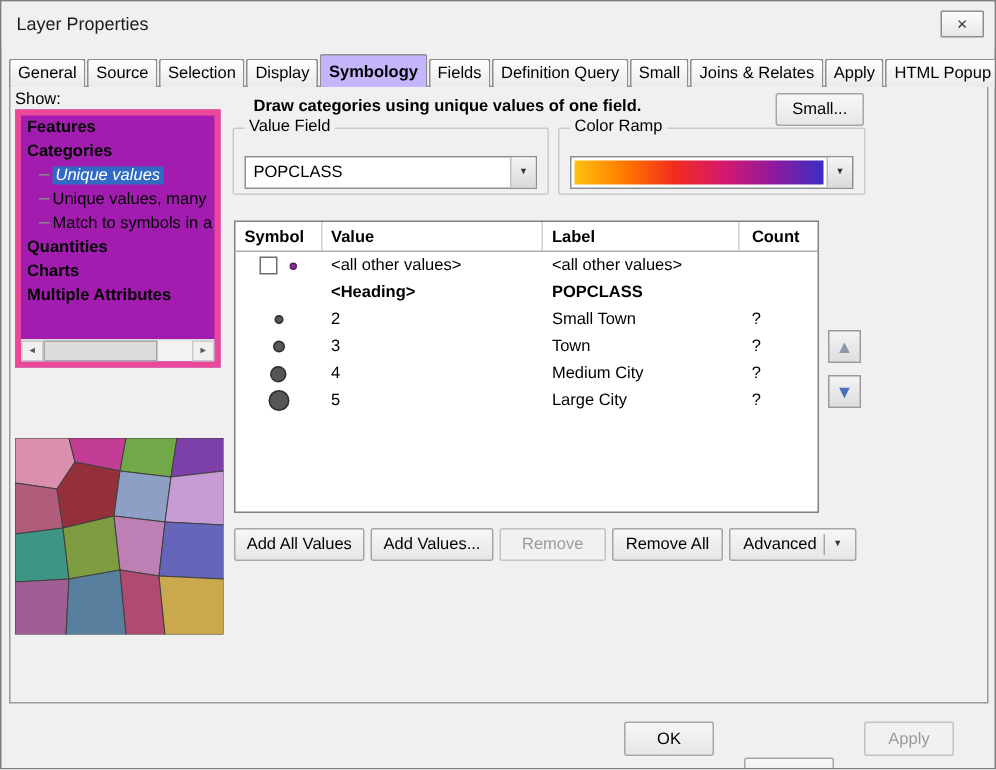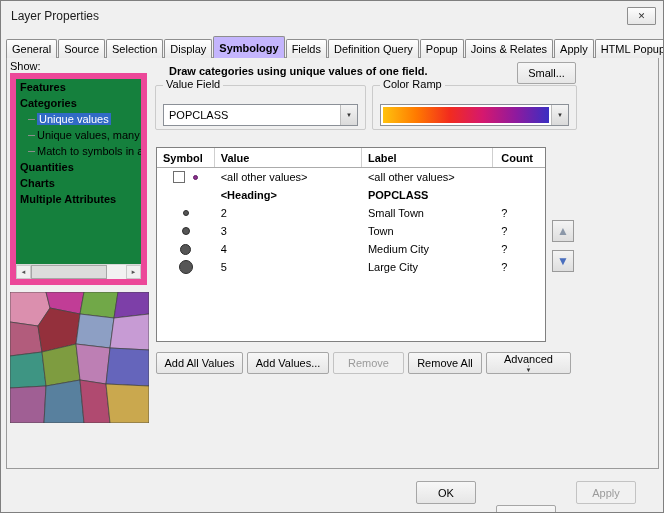--- a/index.html
+++ b/index.html
@@ -25,28 +25,28 @@
          border-radius:2px 2px 0 0; background:linear-gradient(#ffffff,#eaeaea);
          margin-right:1px; }
   .tab.active { height:22px; margin-top:-3px; padding-top:5px; background:#c4b5fd;
                 position:relative; z-index:5; font-weight:bold; }
 
   .page { position:absolute; left:5px; top:56px; width:653px; height:412px;
           border:1px solid #9a9a9a; background:#f0f0f0; z-index:1; }
 
   
   .show-label { position:absolute; left:9px; top:59px; z-index:2; }
-  .listbox { position:absolute; left:9px; top:72px; width:137px; height:212px;
-             background:#15803d; border:6px solid #ec4899; z-index:2; overflow:hidden; }
+  .listbox { position:absolute; left:9px; top:72px; width:137px; height:172px;
+             background:#a21caf; border:4px solid #ec4899; z-index:2; overflow:hidden; }
   .tree-item { line-height:16px; padding-left:4px; white-space:nowrap; cursor:default; }
   .tree-item.bold { font-weight:bold; }
   .tree-item.sub { padding-left:12px; }
   .tree-item.sub::before { content:""; display:inline-block; width:7px; height:0;
                            border-top:1px solid #8c8c8c; margin-right:2px; vertical-align:3px; }
-  .tree-item.selected .tree-text { background:#316ac5; color:#fff; padding:0 2px; }
+  .tree-item.selected .tree-text { background:#316ac5; color:#fff; padding:0 2px;font-style:italic; }
 
   .hscroll { position:absolute; left:0; right:0; bottom:0; height:15px; background:#f2f2f2;
              border-top:1px solid #d9d9d9; }
   .hs-arrow { position:absolute; top:0; width:15px; height:14px; background:#f0f0f0;
               border:1px solid #c9c9c9; display:flex; align-items:center; justify-content:center;
               font-size:6px; color:#555; }
   .hs-left { left:0; } .hs-right { right:0; }
   .hs-thumb { position:absolute; left:15px; top:0; width:76px; height:14px;
               background:#dcdcdc; border:1px solid #a6a6a6; }
 
@@ -120,21 +120,21 @@
   </div>
 
   <div class="tabbar">
     <div class="tab">General</div>
     <div class="tab">Source</div>
     <div class="tab">Selection</div>
     <div class="tab">Display</div>
     <div class="tab active">Symbology</div>
     <div class="tab">Fields</div>
     <div class="tab">Definition Query</div>
-    <div class="tab">Popup</div>
+    <div class="tab">Small</div>
     <div class="tab">Joins &amp; Relates</div>
     <div class="tab">Apply</div>
     <div class="tab">HTML Popup</div>
   </div>
 
   <div class="page"></div>
 
   <div class="show-label">Show:</div>
   <div class="listbox">
     <div class="tree-item bold"><span class="tree-text">Features</span></div>
@@ -266,21 +266,21 @@
     <span class="arrow-up">▲</span>
   </div>
   <div class="updown" style="left:551px; top:249px;">
     <span class="arrow-down">▼</span>
   </div>
 
   <div class="btn" style="left:155px; top:351px; width:87px; height:22px;">Add All Values</div>
   <div class="btn" style="left:246px; top:351px; width:82px; height:22px;">Add Values...</div>
   <div class="btn disabled" style="left:332px; top:351px; width:71px; height:22px;">Remove</div>
   <div class="btn" style="left:407px; top:351px; width:74px; height:22px;">Remove All</div>
-  <div class="btn" style="left:485px; top:351px; width:85px; height:22px;flex-direction:column;">
+  <div class="btn" style="left:485px; top:351px; width:85px; height:22px;">
     <span>Advanced</span>
     <span class="adv-sep"></span>
     <span class="adv-arrow">▼</span>
   </div>
 
   <div class="btn footer-btn" style="left:415px; top:480px;">OK</div>
   <div class="btn footer-btn" style="left:495px; top:504px;">Cancel</div>
   <div class="btn footer-btn disabled" style="left:575px; top:480px;">Apply</div>
 
 </div>

